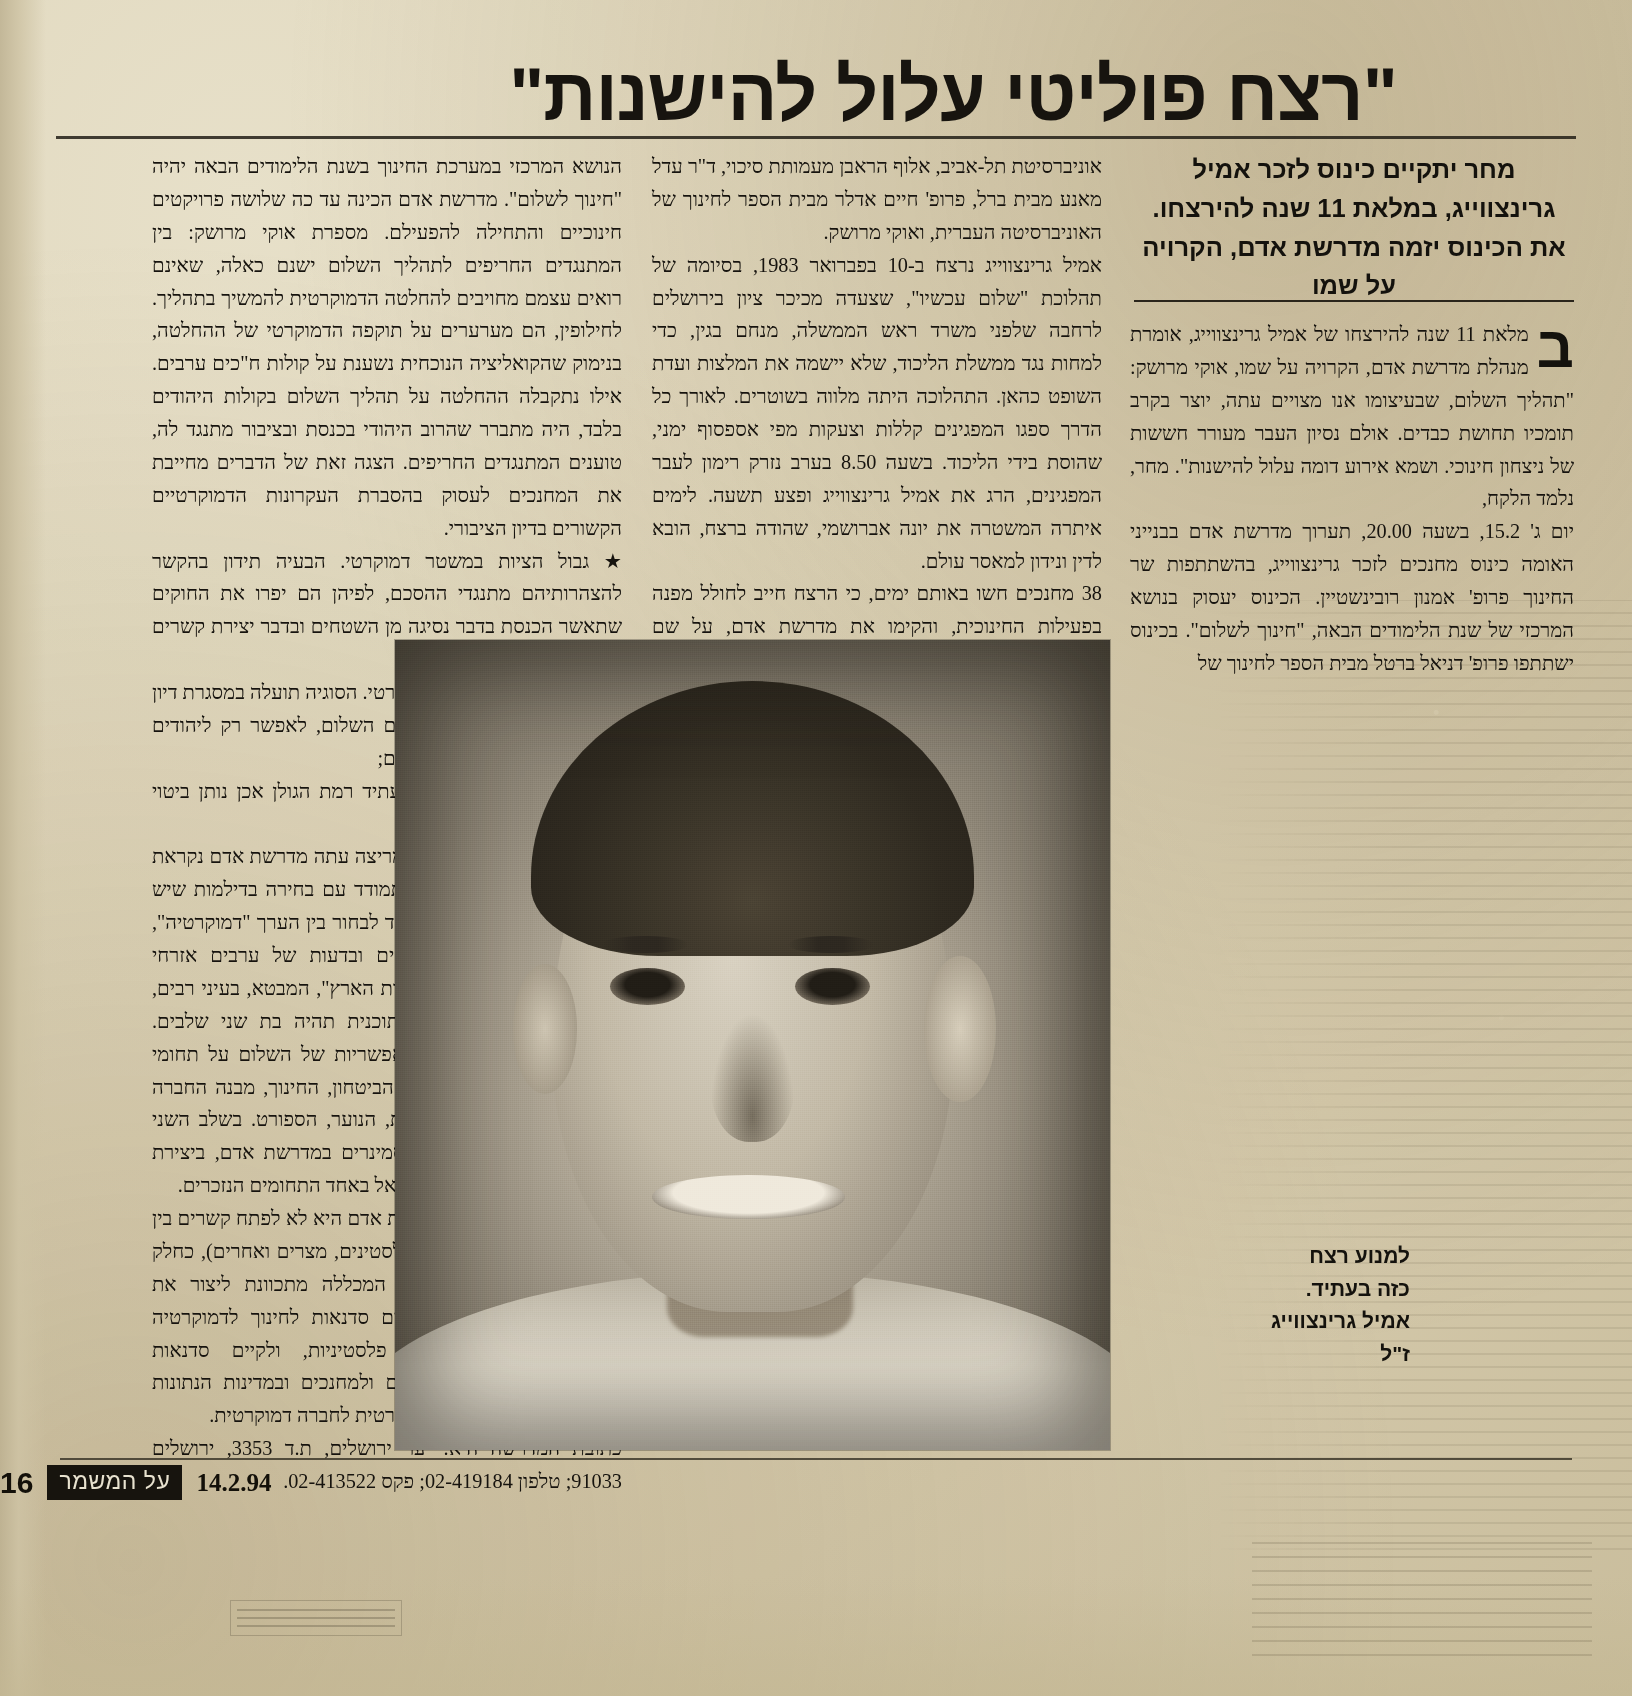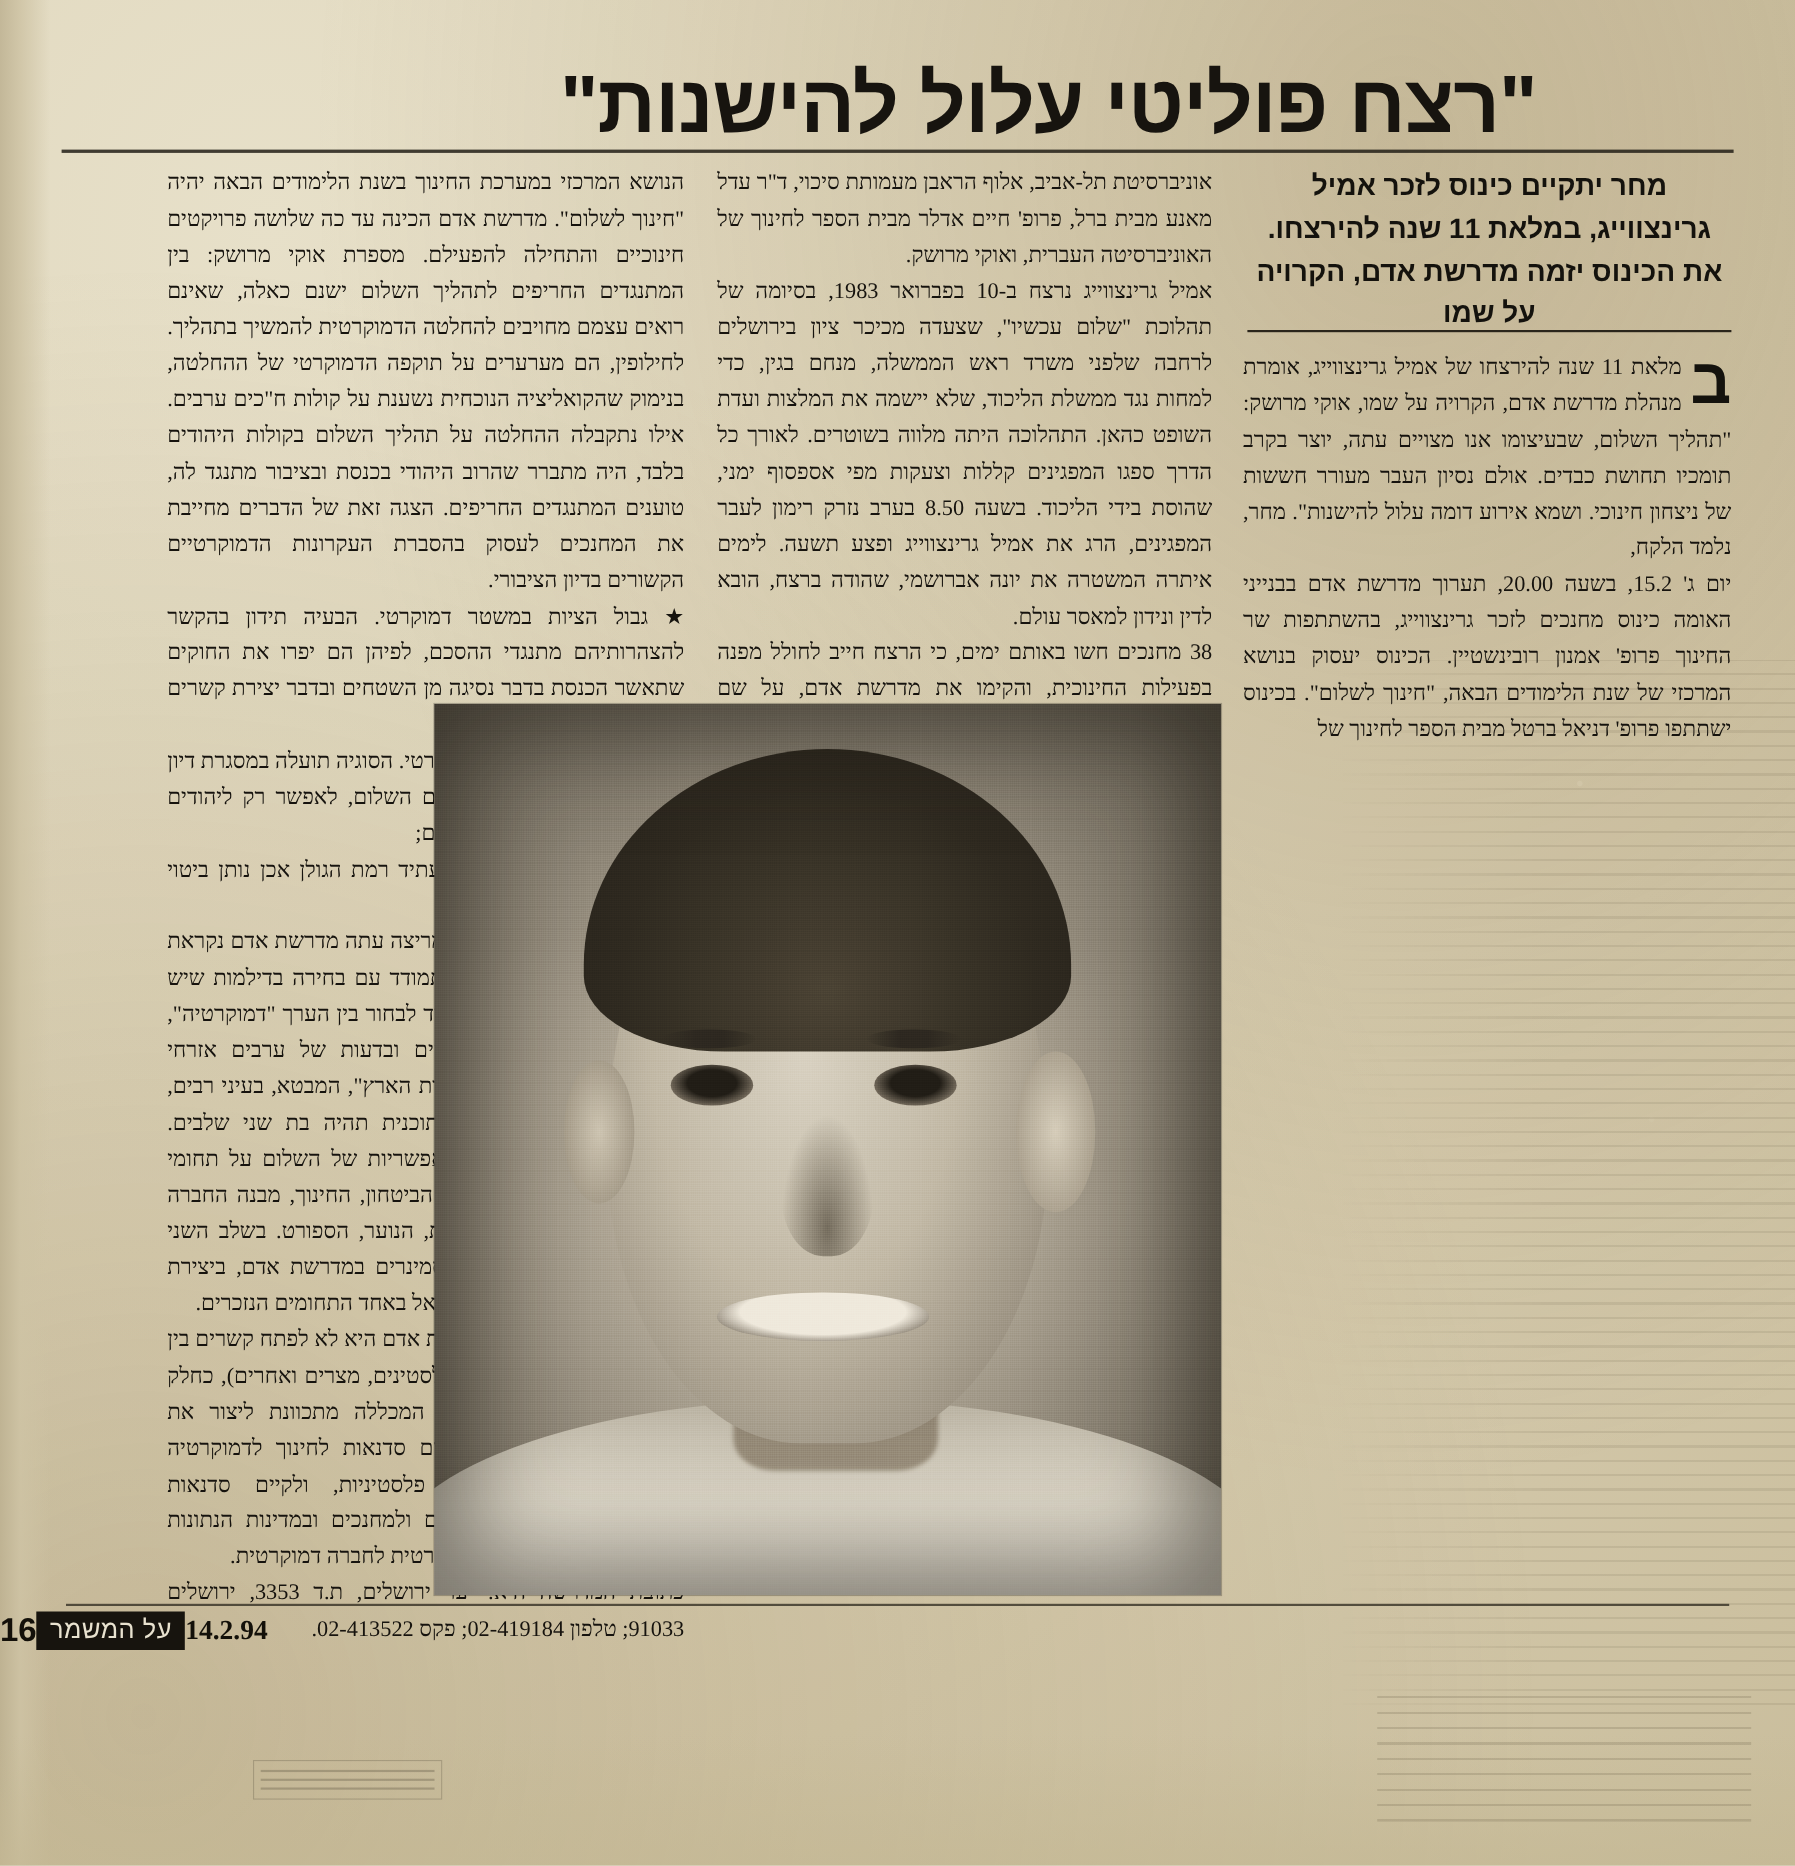--- a/index.html
+++ b/index.html
@@ -196,21 +196,21 @@
     direction:rtl;text-align:right;
     font-family:"Liberation Sans", sans-serif;
     font-weight:bold;font-size:21px;line-height:1.55;
     color:#14120d;
   }
 
   
   .footer{
     position:absolute;left:0;right:60px;bottom:196px;
     display:flex;flex-direction:row-reverse;align-items:center;justify-content:flex-start;
-    direction:rtl;
+    gap:14px;direction:rtl;
   }
   .pagenum{
     font-family:"Liberation Sans", sans-serif;
     font-weight:bold;font-size:30px;color:#131009;
   }
   .masthead{
     background:#17140e;color:#e8e2cf;
     font-family:"Liberation Sans", sans-serif;
     font-weight:normal;font-size:23px;
     padding:3px 12px 5px 12px;letter-spacing:.5px;
@@ -282,20 +282,26 @@
     <div class="brow l"></div>
     <div class="brow r"></div>
     <div class="eye l"></div>
     <div class="eye r"></div>
     <div class="nose"></div>
     <div class="mouth"></div>
     <div class="grain"></div>
     <div class="vign"></div>
   </div>
 
+  <div class="caption">
+    <div>למנוע רצח</div>
+    <div>כזה בעתיד.</div>
+    <div>אמיל גרינצווייג</div>
+    <div>ז"ל</div>
+  </div>
 
   <div class="footrule"></div>
   <div class="footer">
     <span class="pagenum">16</span>
     <span class="masthead">על המשמר</span>
     <span class="date">14.2.94</span>
   </div>
 
   <div class="stamp">
     <div class="l l1"></div>

